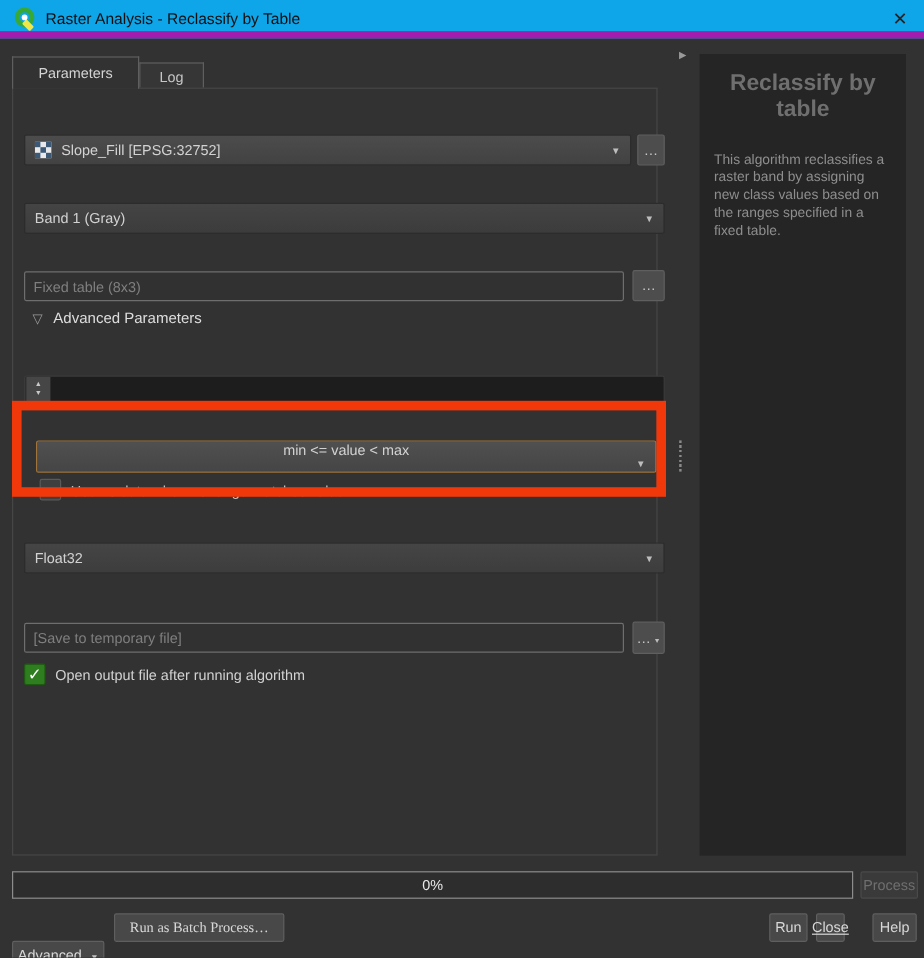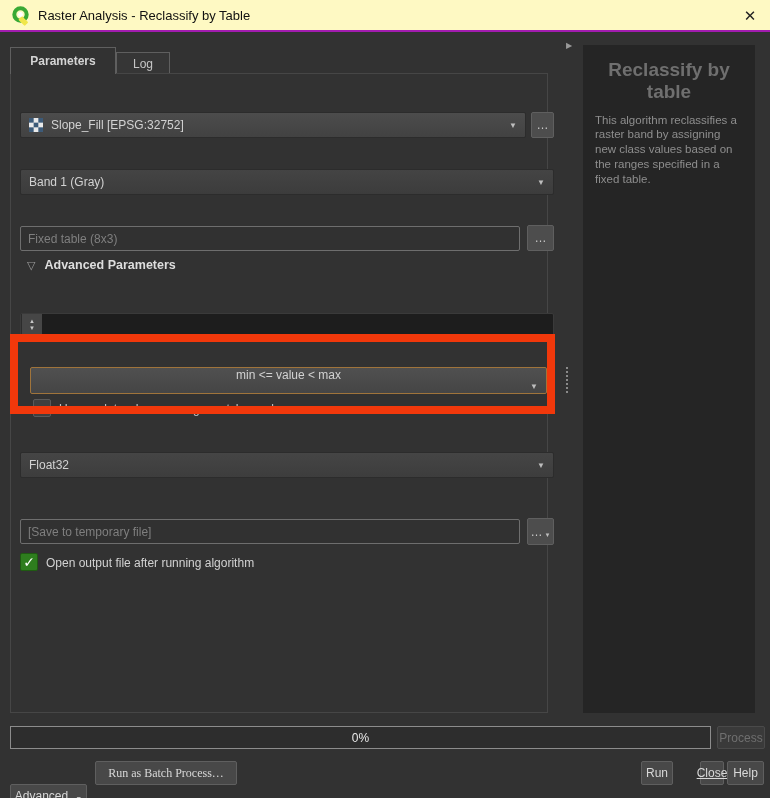--- a/index.html
+++ b/index.html
@@ -1,58 +1,58 @@
 <!DOCTYPE html>
 <html><head>
 <meta charset="utf-8">
 <style>
   html,body{margin:0;padding:0;}
   body{width:770px;height:798px;position:relative;font-family:"Liberation Sans","DejaVu Sans",sans-serif;background:#323232;overflow:hidden;}
   .abs{position:absolute;box-sizing:border-box;}
 
   
-  .titlebar{left:0;top:0;width:770px;height:32px;background:#fef9c3;border-bottom:2px solid #a21caf;}
+  .titlebar{left:0;top:0;width:770px;height:32px;background:#0ea5e9;border-bottom:6px solid #a21caf;}
   .titlebar .title{position:absolute;left:38px;top:8px;font-size:13px;color:#111;}
   .close-btn{position:absolute;right:0;top:0;width:40px;height:31px;display:flex;align-items:center;justify-content:center;font-size:15px;color:#222;cursor:pointer;}
   .qgis-logo{position:absolute;left:11px;top:5px;width:21px;height:21px;}
 
   
   .tab{border:1px solid #5f5f5f;border-bottom:none;display:flex;align-items:center;justify-content:center;font-size:12px;color:#d4d4d4;}
-  .tab-params{left:10px;top:47px;width:106px;height:27px;background:#323232;z-index:3;font-weight:bold;}
+  .tab-params{left:10px;top:47px;width:106px;height:27px;background:#323232;z-index:3;}
   .tab-log{left:116px;top:52px;width:54px;height:22px;background:#363636;color:#c6c6c6;}
   .tab-scroll{left:563px;top:40px;width:12px;height:12px;color:#9a9a9a;font-size:8px;line-height:12px;text-align:center;}
   .content-frame{left:10px;top:73px;width:538px;height:640px;border:1px solid #464646;background:#323232;z-index:1;}
 
   
   .flabel{font-size:12px;color:#cfcfcf;}
   .combo{background:linear-gradient(#4c4c4c,#424242);border:1px solid #2c2c2c;border-radius:2px;display:flex;align-items:center;padding:0 8px;font-size:12px;color:#d2d2d2;z-index:2;}
   .combo .arrow{margin-left:auto;font-size:8px;color:#bdbdbd;}
   .combo.focus{border:1px solid #a0743b;background:linear-gradient(#505050,#454545);}
   .browse-btn{background:#4d4d4d;border:1px solid #5f5f5f;border-radius:2px;color:#c9c9c9;font-size:12px;display:flex;align-items:center;justify-content:center;z-index:2;cursor:pointer;}
   .browse-btn .mini-arrow{font-size:6px;color:#bdbdbd;margin-left:2px;margin-top:6px;}
   .lineedit{background:#313131;border:1px solid #6e6e6e;border-radius:2px;display:flex;align-items:center;padding:0 7px;font-size:12px;color:#7f7f7f;z-index:2;}
   .spinbox{background:#1d1d1d;border:1px solid #3a3a3a;border-radius:2px;display:flex;align-items:stretch;font-size:12px;color:#e2e2e2;z-index:2;}
   .spinbox .val{flex:1;display:flex;align-items:center;padding:0 6px;}
   .spinbox .spins{width:20px;background:#464646;border-left:1px solid #2c2c2c;display:flex;flex-direction:column;align-items:center;justify-content:center;color:#c9c9c9;}
   .spinbox .spins span{font-size:6px;line-height:7px;}
   .expander{display:flex;align-items:center;gap:9px;z-index:2;}
   .expander .tri{color:#9a9a9a;font-size:11px;}
-  .expander .etitle{font-size:12.5px;font-weight:bold;color:#dedede;}
+  .expander .etitle{font-size:12.5px;font-weight:normal;color:#dedede;}
   .checkbox{border-radius:2px;z-index:2;}
   .cb-green{background:#2e7d1e;border:1px solid #1f5a12;color:#fff;font-size:14px;display:flex;align-items:center;justify-content:center;}
   .cb-gray{background:#3f3f3f;border:1px solid #5a5a5a;}
   .cb-label{font-size:12px;color:#d2d2d2;z-index:2;}
 
   
   .highlight-rect{left:10px;top:334px;width:545px;height:80px;border:8px solid #f1380b;z-index:6;pointer-events:none;}
 
   
   .help-panel{left:583px;top:45px;width:172px;height:668px;background:#252525;padding:14px 12px;z-index:2;}
   .help-title{font-size:19px;font-weight:bold;color:#6f6f6f;line-height:1.15;text-align:center;}
-  .help-body{margin-top:10px;font-size:11.5px;color:#8e8e8e;line-height:1.28;}
+  .help-body{margin-top:24px;font-size:11.5px;color:#8e8e8e;line-height:1.28;}
   .splitter{left:566px;top:367px;width:2px;height:26px;background:repeating-linear-gradient(to bottom,#8a8a8a 0 2px,transparent 2px 4px);}
 
   
   .progressbar{left:10px;top:726px;width:701px;height:23px;border:1px solid #8c8c8c;background:#2d2d2d;display:flex;align-items:center;justify-content:center;font-size:12px;color:#e8e8e8;z-index:2;}
   .btn{background:#484848;border:1px solid #5f5f5f;border-radius:2px;color:#d8d8d8;font-size:12px;display:flex;align-items:center;justify-content:center;cursor:pointer;z-index:2;}
   .btn.disabled{background:#3a3a3a;border-color:#4a4a4a;color:#6f6f6f;cursor:default;}
   .btn .menu-arrow{font-size:7px;color:#c0c0c0;margin-left:7px;margin-top:4px;}
 </style>
 </head>
 <body>
@@ -157,14 +157,14 @@
   <span>0%</span>
 </div>
 <div class="abs btn disabled" style="left:717px;top:726px;width:48px;height:23px;">Process</div>
 
 <div class="abs btn" style="left:10px;top:784px;width:77px;height:24px;">
   <span>Advanced</span>
   <span class="menu-arrow">▼</span>
 </div>
 <div class="abs btn" style="left:95px;top:761px;width:142px;height:24px;font-family:Liberation Serif, serif;">Run as Batch Process…</div>
 <div class="abs btn" style="left:641px;top:761px;width:32px;height:24px;">Run</div>
-<div class="abs btn" style="left:700px;top:761px;width:24px;height:24px;text-decoration:underline;">Close</div>
+<div class="abs btn" style="left:680px;top:761px;width:24px;height:24px;text-decoration:underline;">Close</div>
 <div class="abs btn" style="left:727px;top:761px;width:37px;height:24px;">Help</div>
 
 </body></html>

